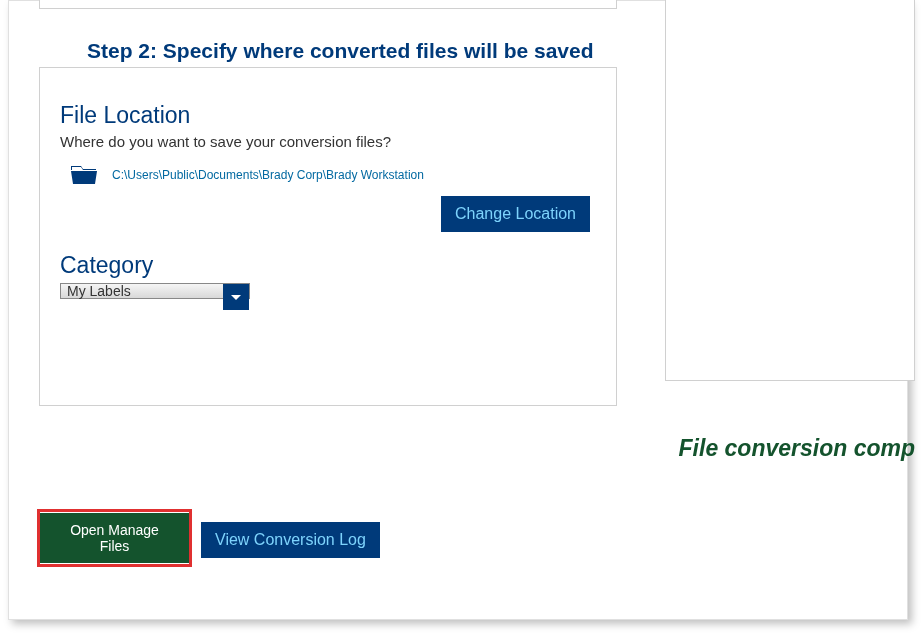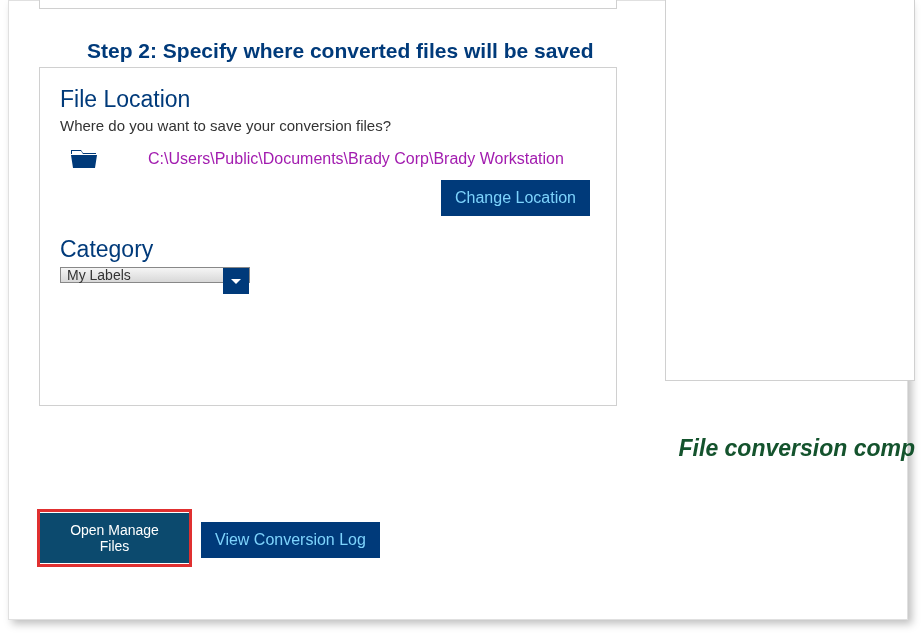--- a/index.html
+++ b/index.html
@@ -41,21 +41,21 @@
       margin-left: 48px;
     }
     .step-box {
       position: absolute;
       left: 30px;
       top: 66px;
       width: 578px;
       height: 339px;
       border: 1px solid #d0d0d0;
       background: #fff;
-      padding: 18px 20px;
+      padding: 34px 20px;
     }
     .section-title {
       font-size: 23px;
       color: #003a7a;
       font-weight: 400;
       margin-bottom: 4px;
     }
     .section-desc {
       font-size: 15px;
       color: #333;
@@ -66,23 +66,22 @@
       align-items: center;
       margin-left: 10px;
       margin-bottom: 10px;
     }
     .folder-icon {
       width: 28px;
       height: 22px;
       margin-right: 14px;
     }
     .folder-path {
-      font-size: 16px;
-      color: #a21caf;
-      margin-left: 36px;
+      font-size: 12px;
+      color: #0369a1;
     }
     .change-location-row {
       display: flex;
       justify-content: flex-end;
       padding-right: 6px;
       margin-bottom: 20px;
     }
     .btn-primary {
       background: #003a7a;
       color: #7dd3fc;
@@ -116,21 +115,21 @@
       align-items: center;
       justify-content: center;
     }
     .select-arrow::after {
       content: "";
       border-left: 5px solid transparent;
       border-right: 5px solid transparent;
       border-top: 5px solid #fff;
     }
     .btn-highlighted {
-      background: #0c4a6e;
+      background: #14532d;
       color: #fff;
       border: none;
       padding: 9px 14px;
       font-size: 14px;
       cursor: pointer;
       font-family: inherit;
     }
     .highlight-box {
       position: absolute;
       left: 28px;

